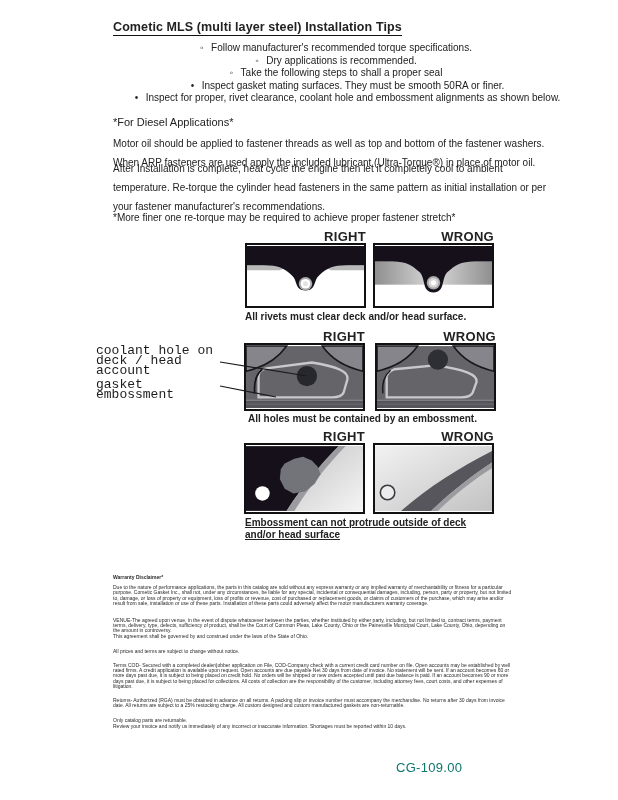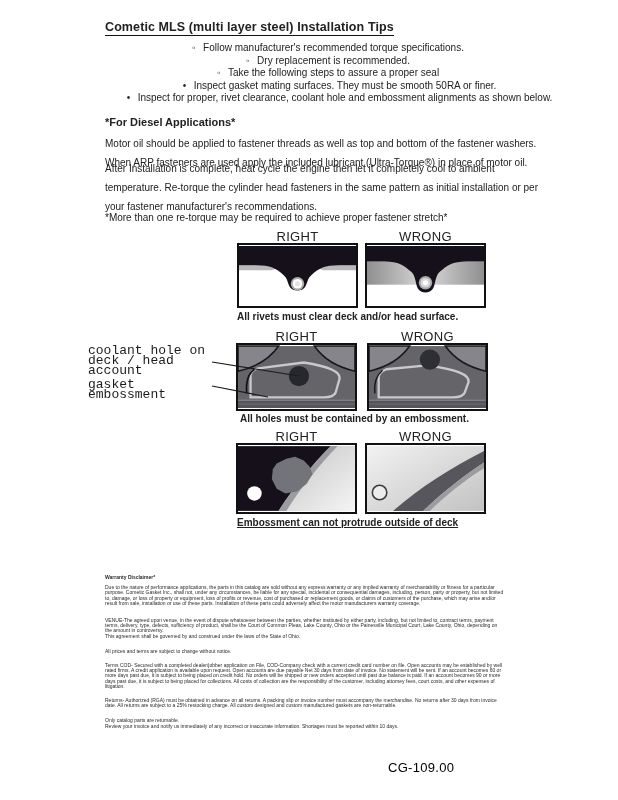--- a/index.html
+++ b/index.html
@@ -1,41 +1,41 @@
 <!DOCTYPE html>
 <html><head>
 <meta charset="utf-8">
 <style>
   * { margin:0; padding:0; box-sizing:border-box; }
   html,body { background:#ffffff; }
   .page {
     position:relative; width:610px; height:800px; background:#ffffff;
-    font-family:"Liberation Sans", sans-serif; color:#222222; overflow:hidden;
+    font-family:"Liberation Sans", sans-serif; color:#222222; overflow:hidden;margin-left:8px;
   }
   .abs { position:absolute; }
 
   .title {
     left:105px; top:20px; font-size:12.5px; font-weight:bold;
     border-bottom:1.6px solid #111; padding-bottom:1px; letter-spacing:.1px;
   }
 
   .bullets { left:93px; top:42px; width:470px; font-size:10px; line-height:12.6px; }
   .b-line { display:flex;justify-content:center; }
   .b-line .mk { width:11px; flex:0 0 11px; }
   .b-line.sub { margin-left:23px; }
   .mk-circle::before { content:"◦"; font-size:10px; }
   .mk-dot::before { content:"•"; font-size:10px; }
 
-  .diesel-heading { left:105px; top:116px; font-size:11px; font-weight:bold; }
+  .diesel-heading { left:105px; top:116px; font-size:11px; font-weight:normal; }
   .para { left:105px; width:448px; font-size:10px; line-height:19px; }
   .para1 { top:134px; }
   .para2 { top:159px; }
   .note  { top:208px; }
 
-  .dg-label { width:121px; text-align:center; font-size:13px; font-weight:normal; letter-spacing:.3px; }
+  .dg-label { width:121px; text-align:right; font-size:13px; font-weight:bold; letter-spacing:.3px; }
   .dg-box { width:121px; border:2px solid #111; background:#fff; }
   .dg-box svg { display:block; width:100%; height:100%; }
   .r1 { height:65px; top:243px; }
   .r2 { height:68px; top:343px; }
   .r3 { height:71px; top:443px; }
   .colL1 { left:237px; } .colR1 { left:365px; }
   .colL2 { left:236px; } .colR2 { left:367px; }
   .lb1 { top:229px; } .lb2 { top:329px; } .lb3 { top:429px; }
 
   .caption { font-weight:bold; font-size:10px; line-height:11.5px; }
@@ -48,56 +48,56 @@
   .annot-emboss  { left:88px; top:380px; }
   .leader-overlay { left:120px; top:335px; width:260px; height:85px; pointer-events:none; }
 
   .legal { left:105px; top:575px; width:400px; font-size:5px; line-height:5.2px; color:#2a2a2a; }
   .legal p { margin:0 0 9px 0; }
   .legal .h { font-weight:bold; margin-bottom:5px; }
   .legal .mb0 { margin-bottom:0; }
   .legal .mb-lg { margin-bottom:12px; }
   .legal .mb-sm { margin-bottom:10px; }
 
-  .page-code { left:388px; top:760px; font-size:13px; color:#000000; letter-spacing:.3px; }
+  .page-code { left:388px; top:760px; font-size:13px; color:#0f766e; letter-spacing:.3px; }
 </style>
 </head>
 <body>
 
 <div class="page">
 
   <div class="abs title">Cometic MLS (multi layer steel) Installation Tips</div>
 
   <div class="abs bullets">
     <div class="b-line">
       <span class="mk mk-circle"></span>
       <span>Follow manufacturer's recommended torque specifications.</span>
     </div>
     <div class="b-line">
       <span class="mk mk-circle"></span>
-      <span>Dry replacement is recommended.</span>
+      <span>Dry applications is recommended.</span>
     </div>
     <div class="b-line">
       <span class="mk mk-circle"></span>
-      <span>Take the following steps to assure a proper seal</span>
+      <span>Take the following steps to shall a proper seal</span>
     </div>
     <div class="b-line sub">
       <span class="mk mk-dot"></span>
       <span>Inspect gasket mating surfaces.  They must be smooth 50RA or finer.</span>
     </div>
     <div class="b-line sub">
       <span class="mk mk-dot"></span>
       <span>Inspect for proper, rivet clearance, coolant hole and embossment alignments as shown below.</span>
     </div>
   </div>
 
   <div class="abs diesel-heading">*For Diesel Applications*</div>
   <div class="abs para para1">Motor oil should be applied to fastener threads as well as top and bottom of the fastener washers. When ARP fasteners are used apply the included lubricant (Ultra-Torque®) in place of motor oil.</div>
   <div class="abs para para2">After Installation is complete, heat cycle the engine then let it completely cool to ambient temperature. Re-torque the cylinder head fasteners in the same pattern as initial installation or per your fastener manufacturer's recommendations.</div>
-  <div class="abs para note">*More than one re-torque may be required to achieve proper fastener stretch*</div>
+  <div class="abs para note">*More finer one re-torque may be required to achieve proper fastener stretch*</div>
 
   <div class="abs dg-label lb1 colL1">RIGHT</div>
   <div class="abs dg-label lb1 colR1">WRONG</div>
 
   <div class="abs dg-box r1 colL1">
     <svg viewBox="0 0 121 61">
       <rect width="121" height="61" fill="#ffffff"></rect>
       <polygon points="0,20 46,20 34,25 0,25" fill="#b9b9b9"></polygon>
       <polygon points="75,20 121,20 121,25 87,25" fill="#b9b9b9"></polygon>
       <path d="M0,0 H121 V20 H104 C88,20 83,23 75,30 C68,36 72,46 60.5,46 C49,46 53,36 46,30 C38,23 33,20 17,20 H0 Z" fill="#16101b"></path>
@@ -193,20 +193,21 @@
         </linearGradient>
       </defs>
       <rect width="121" height="67" fill="url(#grad-bg-wrong3)"></rect>
       <path d="M121,5 C88,22 54,43 27,67 H58 C80,46 104,28 121,17 Z" fill="#56565c"></path>
       <path d="M121,17 C104,28 80,46 58,67 H65 C85,48 106,32 121,23 Z" fill="#9b9ba0"></path>
       <circle cx="13" cy="48" r="7.5" fill="#ececec" stroke="#3a3a40" stroke-width="1.6"></circle>
     </svg>
   </div>
   <div class="abs caption cap3">
     <div>Embossment can not protrude outside of deck</div>
+    <div>and/or head surface</div>
   </div>
 
   <div class="abs legal">
     <div class="h">Warranty Disclaimer*</div>
     <p class="mb-lg">Due to the nature of performance applications, the parts in this catalog are sold without any express warranty or any implied warranty of merchantability or fitness for a particular purpose.  Cometic Gasket Inc., shall not, under any circumstances, be liable for any special, incidental or consequential damages, including, person, party or property, but not limited to, damage, or loss of property or equipment, loss of profits or revenue, cost of purchased or replacement goods, or claims of customers of the purchase, which may arise and/or result from sale, installation or use of these parts.  Installation of these parts could adversely affect the motor manufacturers warranty coverage.</p>
     <p class="mb0">VENUE-The agreed upon venue, in the event of dispute whatsoever between the parties, whether instituted by either party, including, but not limited to, contract terms, payment terms, delivery, type, defects, sufficiency of product, shall be the Court of Common Pleas, Lake County, Ohio or the Painesville Municipal Court, Lake County, Ohio, depending on the amount in controversy.</p>
     <p class="mb-sm">This agreement shall be governed by and construed under the laws of the State of Ohio.</p>
     <p>All prices and terms are subject to change without notice.</p>
     <p>Terms COD- Secured with a completed dealer/jobber application on File, COD-Company check with a current credit card number on file.  Open accounts may be established by well rated firms.  A credit application is available upon request.  Open accounts are due payable Net 30 days from date of invoice.  No statement will be sent.  If an account becomes 60 or more days past due, it is subject to being placed on credit hold.  No orders will be shipped or new orders accepted until past due balance is paid.  If an account becomes 90 or more days past due, it is subject to being placed for collections.  All costs of collection are the responsibility of the customer, including attorney fees, court costs, and other expenses of litigation.</p>
     <p class="mb-sm">Returns- Authorized (RGA) must be obtained in advance on all returns.  A packing slip or invoice number must accompany the merchandise.  No returns after 30 days from invoice date.  All returns are subject to a 25% restocking charge.  All custom designed and custom manufactured gaskets are non-returnable.</p>

